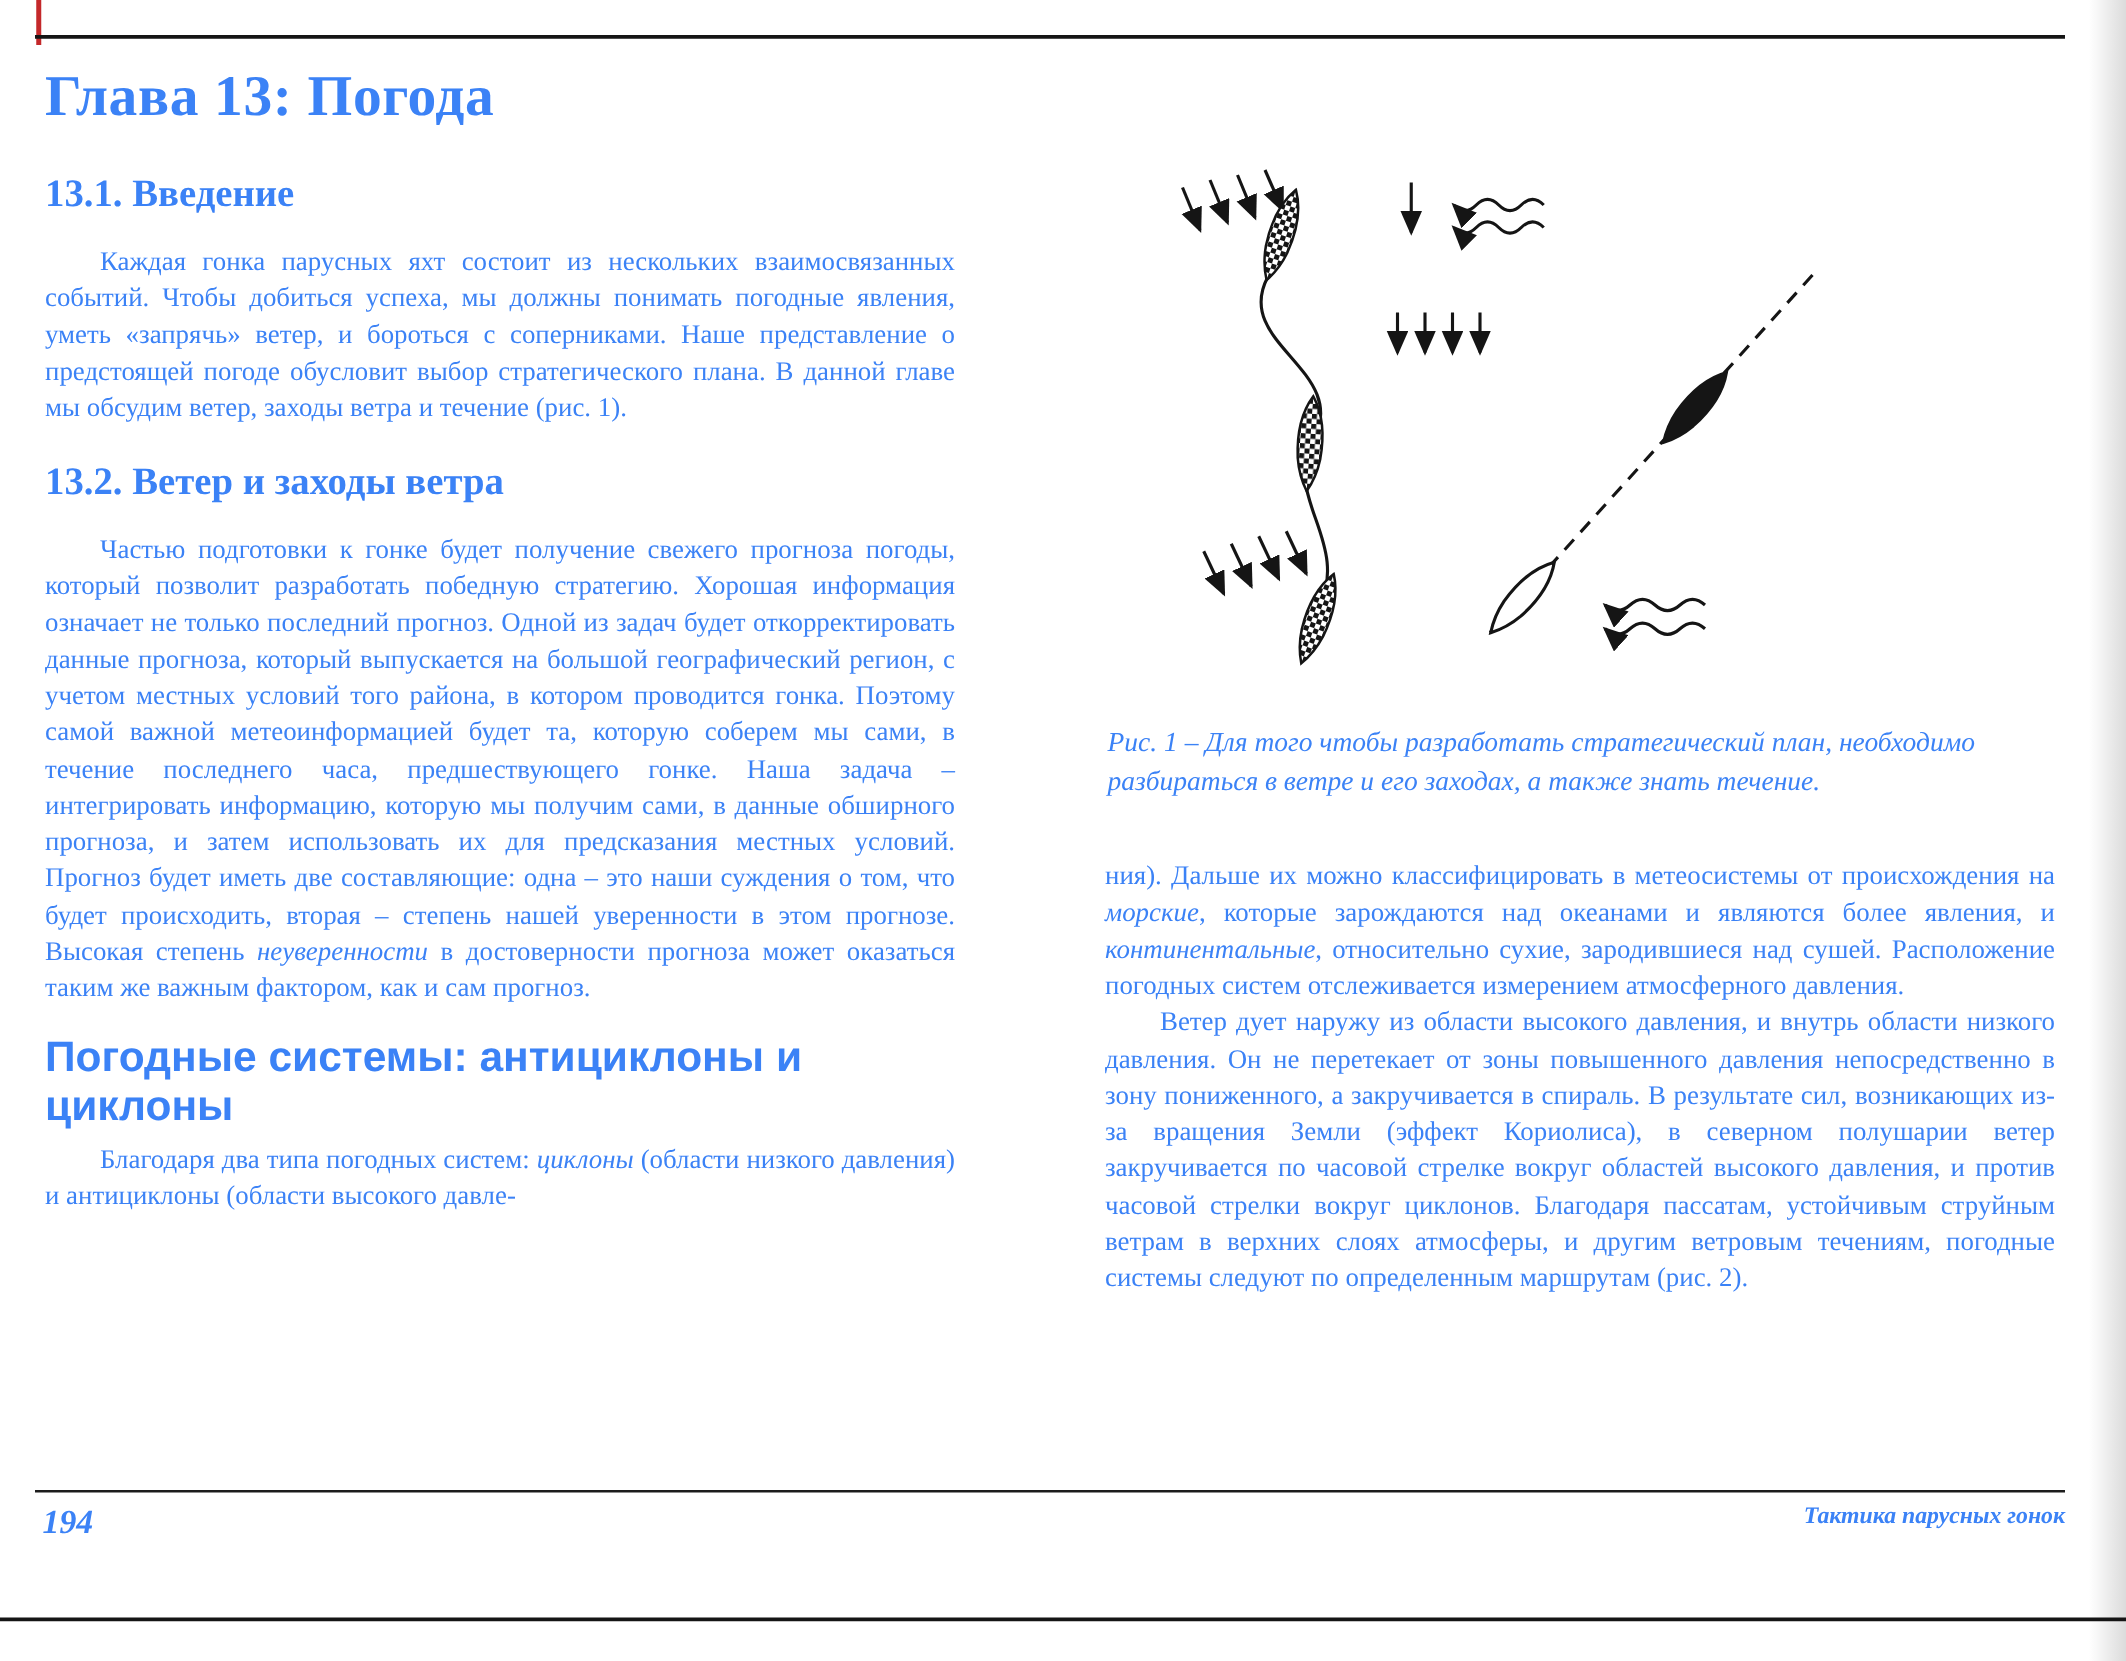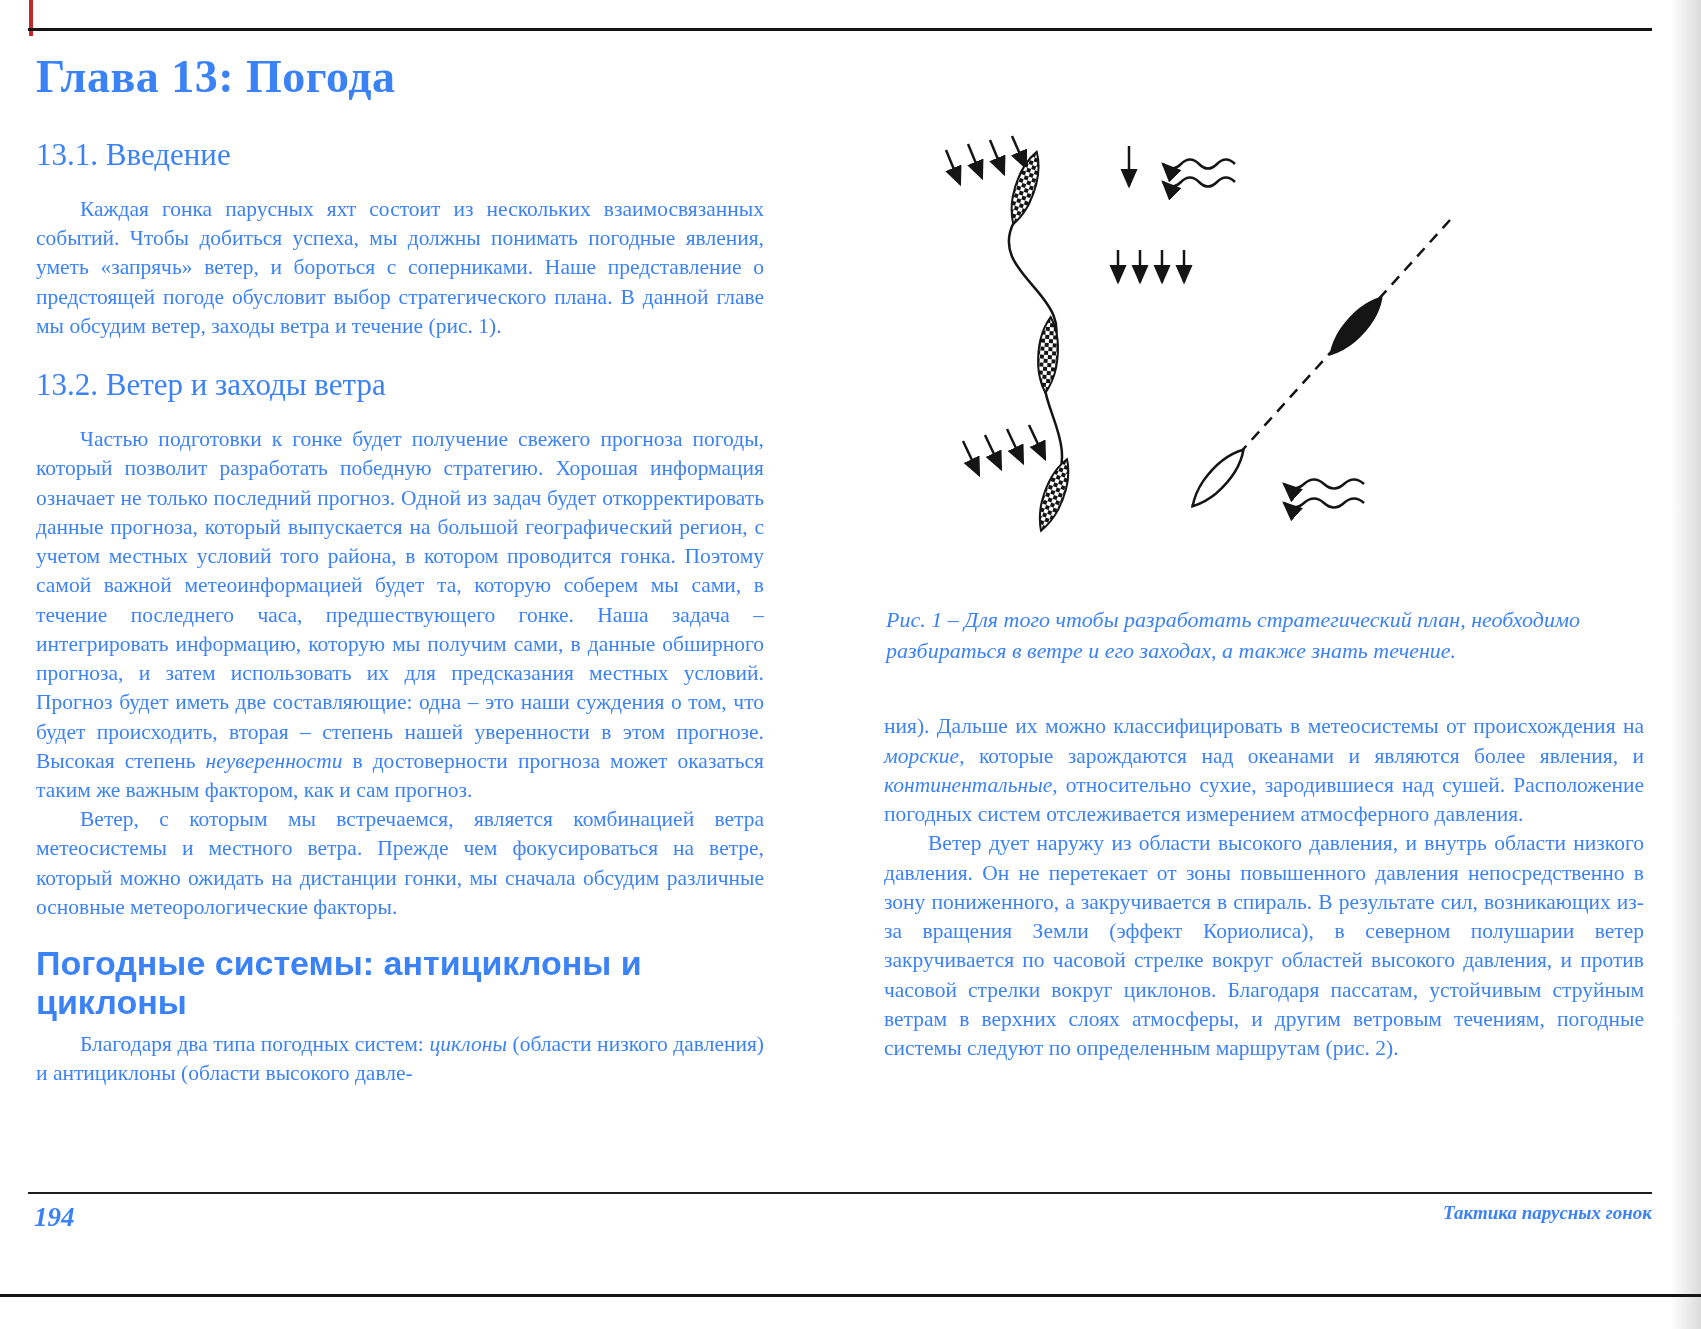--- a/index.html
+++ b/index.html
@@ -25,35 +25,35 @@
   .col-left{
     position:absolute;left:36px;top:50px;width:728px;
   }
   .col-right{
     position:absolute;left:884px;top:128px;width:760px;
   }
   h1.chapter{
     font-size:46px;font-weight:bold;margin:0 0 34px 0;letter-spacing:0.5px;
   }
   h2.section{
-    font-size:31px;font-weight:normal;margin:26px 0 22px 0;
+    font-size:31px;font-weight:bold;margin:26px 0 22px 0;
   }
   h3.subsection{
     font-family:"Liberation Sans", sans-serif;
     font-size:34px;font-weight:bold;margin:22px 0 8px 0;
   }
   p.body{
     font-size:21.5px;line-height:1.36;text-align:justify;margin:0;
   }
   p.indent{ text-indent:44px; }
   p.body i{ font-style:italic; }
   .figure-wrap{ margin-left:46px; }
   p.caption{
     font-size:22px;font-style:italic;line-height:1.42;text-align:left;
-    margin:32px 0 0 2px;max-width:700px;
+    margin:5px 0 0 2px;max-width:700px;
   }
   .right-text{ margin-top:46px; }
   .footer{
     position:absolute;left:28px;top:1192px;width:1624px;
     border-top:2px solid #1c1c1c;
     height:46px;
   }
   .footer .page-num{
     position:absolute;left:6px;top:8px;
     font-size:27px;font-weight:bold;font-style:italic;
@@ -76,21 +76,20 @@
   <div class="scan-edge"></div>
 
   <div class="col-left">
     <h1 class="chapter">Глава 13: Погода</h1>
 
     <h2 class="section">13.1. Введение</h2>
     <p class="body indent">Каждая гонка парусных яхт состоит из нескольких взаимосвязанных событий. Чтобы добиться успеха, мы должны понимать погодные явления, уметь «запрячь» ветер, и бороться с соперниками. Наше представление о предстоящей погоде обусловит выбор стратегического плана. В данной главе мы обсудим ветер, заходы ветра и течение (рис. 1).</p>
 
     <h2 class="section">13.2. Ветер и заходы ветра</h2>
     <p class="body indent"><span>Частью подготовки к гонке будет получение свежего прогноза погоды, который позволит разработать победную стратегию. Хорошая информация означает не только последний прогноз. Одной из задач будет откорректировать данные прогноза, который выпускается на большой географический регион, с учетом местных условий того района, в котором проводится гонка. Поэтому самой важной метеоинформацией будет та, которую соберем мы сами, в течение последнего часа, предшествующего гонке. Наша задача – интегрировать информацию, которую мы получим сами, в данные обширного прогноза, и затем использовать их для предсказания местных условий. Прогноз будет иметь две составляющие: одна – это наши суждения о том, что будет происходить, вторая – степень нашей уверенности в этом прогнозе. Высокая степень </span><i>неуверенности</i><span> в достоверности прогноза может оказаться таким же важным фактором, как и сам прогноз.</span></p>
-    <p class="body indent">Ветер, с которым мы встречаемся, является комбинацией ветра метеосистемы и местного ветра. Прежде чем фокусироваться на ветре, который можно ожидать на дистанции гонки, мы сначала обсудим различные основные метеорологические факторы.</p>
 
     <h3 class="subsection">Погодные системы: антициклоны и циклоны</h3>
     <p class="body indent"><span>Благодаря два типа погодных систем: </span><i>циклоны</i><span> (области низкого давления) и антициклоны (области высокого давле-</span></p>
   </div>
 
   <div class="col-right">
 
     <div class="figure-wrap">
       <svg width="660" height="440" viewBox="0 0 660 440">
         <defs>

